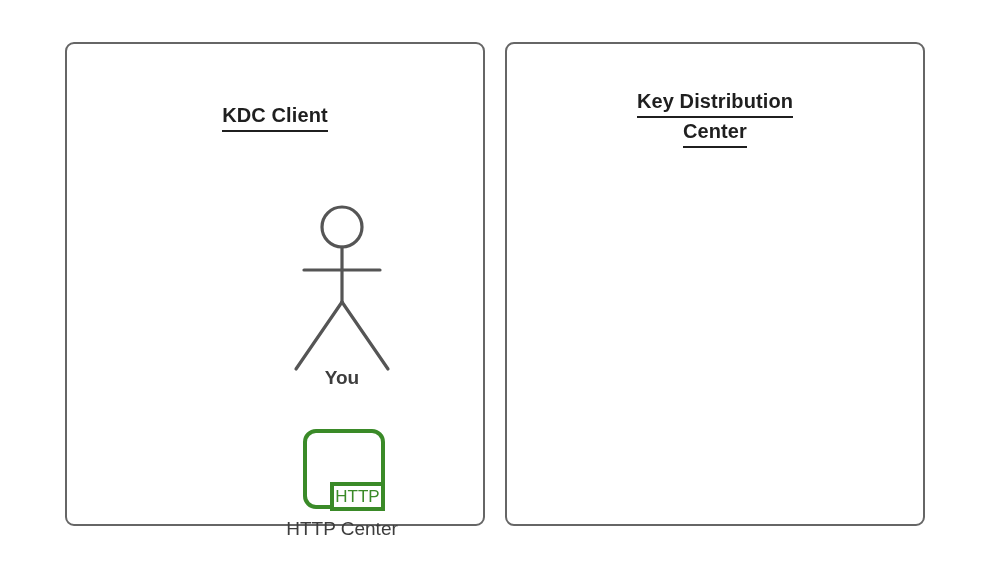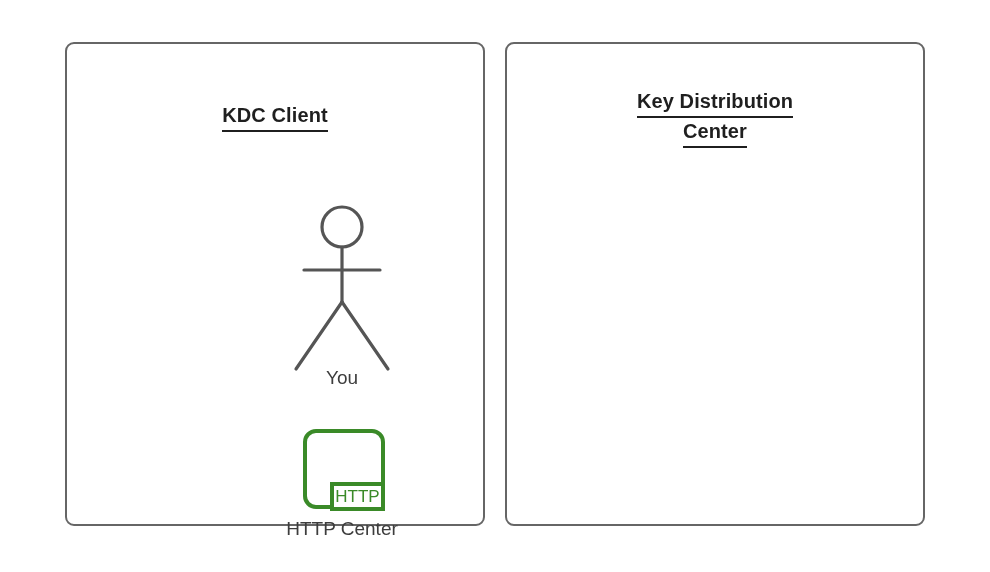--- a/index.html
+++ b/index.html
@@ -74,20 +74,21 @@
   }
   #actor-label {
     position: absolute;
     left: 65px;
     top: 321px;
     width: 420px;
     text-align: center;
     font-size: 19px;
     line-height: 26px;
     color: #3d3d3d;
+    font-weight: bold;
   }
 
   
   #http-icon {
     position: absolute;
     left: 228px;
     top: 378px;
     width: 96px;
     height: 92px;
   }

